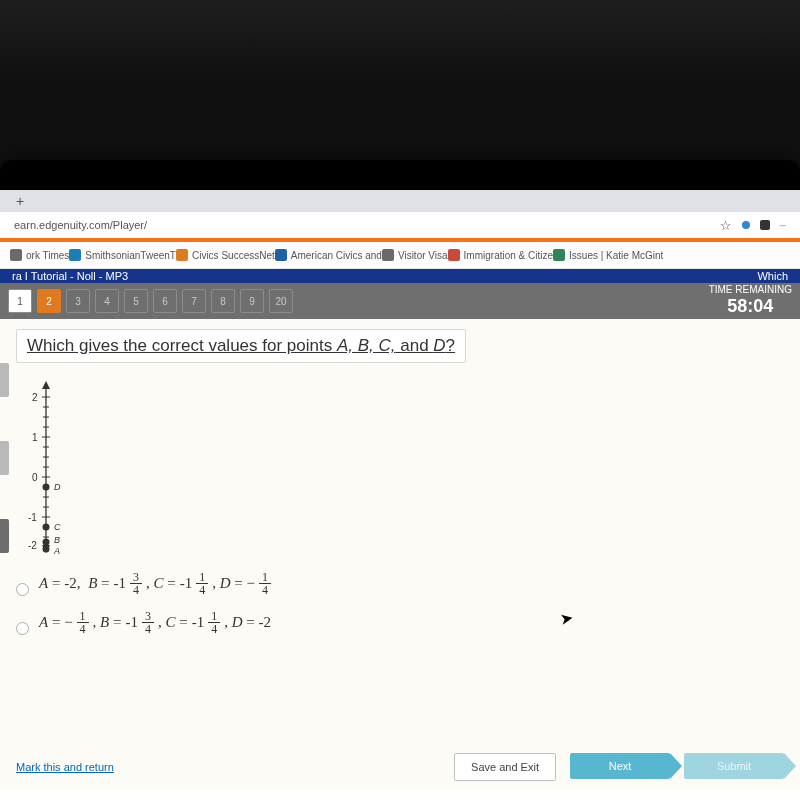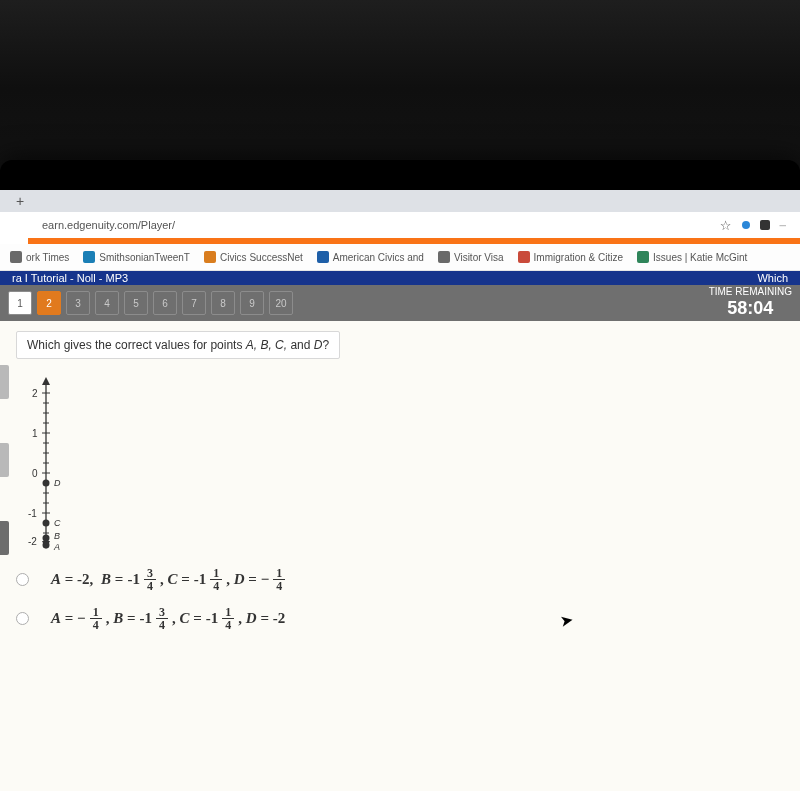--- a/index.html
+++ b/index.html
@@ -23,30 +23,30 @@
     background: #fff;
   }
   .tabstrip {
     height: 22px; background: #dee1e6;
     display: flex; align-items: center; padding-left: 8px;
   }
   .plus-tab { color:#555; font-size:14px; padding:0 8px; }
   .addressbar {
     height: 26px; background: #fff;
     display:flex; align-items:center; justify-content:space-between;
-    padding:0 14px; border-bottom:6px solid #f97316;
-    color:#555; font-size:11px;margin-left:28px;
+    padding:0 14px; border-bottom:4px solid #f97316;
+    color:#555; font-size:11px;
   }
   .addr-right { display:flex; gap:10px; align-items:center; color:#888; font-size:13px;}
   .star { color:#555; }
   .dot-blue { width:8px;height:8px;border-radius:50%;background:#2b87d8;}
   .dot-dark { width:10px;height:10px;border-radius:2px;background:#333;}
   .bookmarks {
     height: 26px; background: #fdfdfd; border-bottom:1px solid #e6e6e6;
-    display:flex; align-items:center; gap:14px; padding:0 10px;
+    display:flex; align-items:center; padding:0 10px;
     font-size:10px; color:#555; white-space:nowrap; overflow:hidden;
   }
   .bk { display:flex; align-items:center; gap:4px; }
   .bk-ico { width:12px;height:12px; border-radius:2px; background:#888; flex:0 0 auto;}
   .bk-ico.t{background:#1b7fb6;} .bk-ico.o{background:#d97d1e;}
   .bk-ico.b{background:#1e5fa8;} .bk-ico.g{background:#6a6a6a;}
   .bk-ico.r{background:#c94a3a;} .bk-ico.gr{background:#2f855a;}
   .bluebar {
     height: 14px; background: #16348c;
     display:flex; align-items:center; justify-content:space-between;
@@ -67,31 +67,31 @@
   .qnum.active { background:#e17a1e; color:#fff; border-color:#e17a1e;}
   .timer { color:#fff; font-size:10px; text-align:center; line-height:1.2;}
   .timer .big{ font-size:18px; font-weight:bold;}
   .content {
     position:relative; background:#fcfbf6; height: calc(100% - 22px - 26px - 26px - 30px - 36px);
     padding: 10px 16px 8px 16px;
     box-sizing:border-box;
   }
   .question {
     background:#fff; border:1px solid #d8d8d8; border-radius:2px;
-    padding:6px 10px; font-size:12px; color:#333; display:inline-block;
+    padding:6px 10px; font-size:17px; color:#333; display:inline-block;text-decoration:underline;
   }
   .question i{font-style:italic;}
   .numberline {
     margin:14px 0 10px 10px;
   }
   .numberline svg { display:block; }
   .options { margin-top: 6px; }
   .option {
-    display:flex; align-items:center; gap:22px; margin: 14px 0;
-    font-size:13px; color:#333;font-weight:bold;
+    display:flex; align-items:flex-end; gap:10px; margin: 14px 0;
+    font-size:13px; color:#333;
   }
   .radio {
     width:11px; height:11px; border:1px solid #adadad; border-radius:50%;
     background:#fff; flex:0 0 auto;
   }
   .math { font-family: "Times New Roman", Georgia, serif; font-size:15px; display:flex; align-items:center; gap:4px;}
   .frac { display:inline-flex; flex-direction:column; align-items:center; font-size:12px; line-height:1; position:relative; top:0;}
   .frac .n{border-bottom:1px solid #333; padding:0 3px;}
   .frac .d{padding:0 3px;}
   .whole { font-size:15px; }
@@ -303,15 +303,23 @@
               <span class="d">4</span>
             </span>
           <span>,&nbsp;<i>D</i> = <span>-2</span></span>
         </span>
       </div>
 
     </div>
 
     <span class="cursor">➤</span>
 
+    <div class="footer">
+      <span class="link">Mark this and return</span>
+      <div class="btns">
+        <div class="btn save">Save and Exit</div>
+        <div class="btn next arrow">Next</div>
+        <div class="btn submit arrow">Submit</div>
+      </div>
+    </div>
 
   </div>
 </div>
 
 </body></html>

